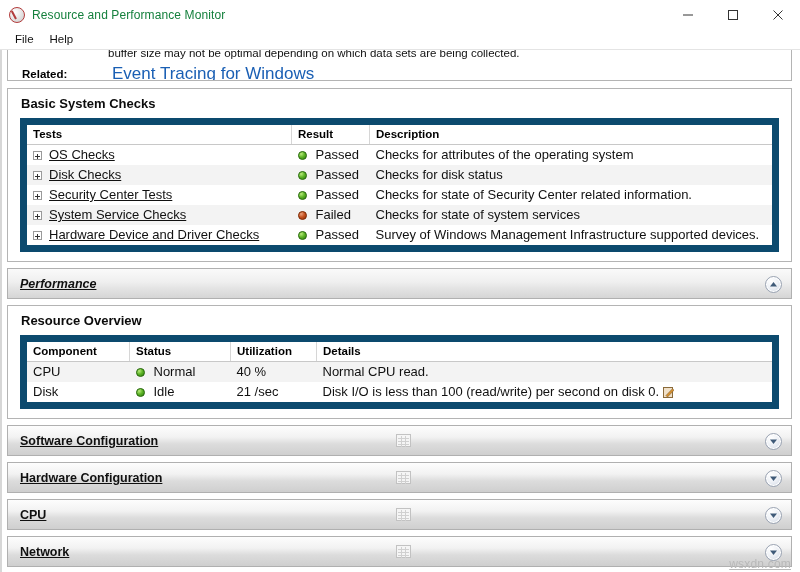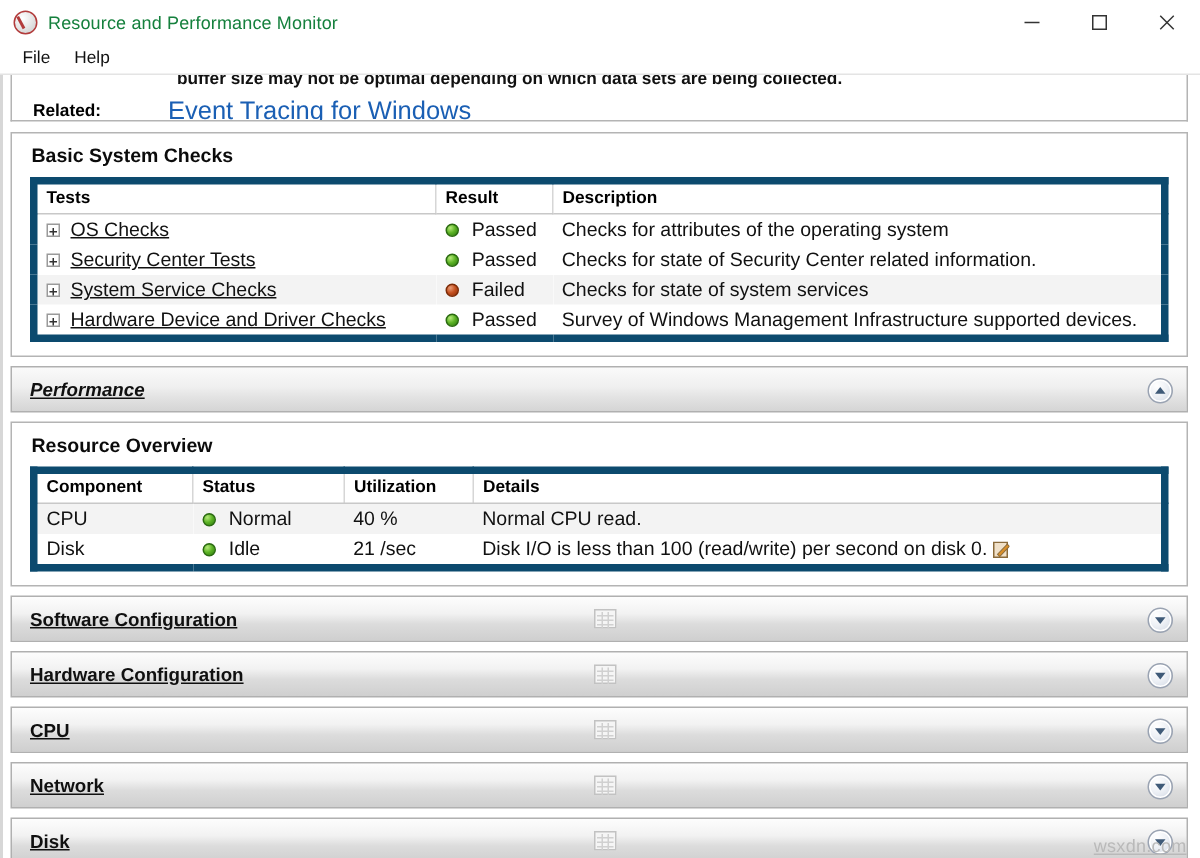--- a/index.html
+++ b/index.html
@@ -105,24 +105,23 @@
     height: 31px;
     border: 1px solid #b4b4b4;
     border-top: none;
     background: #ffffff;
     margin: 0 1px 7px 1px;
     position: relative;
     overflow: hidden;
   }
   .partial-line {
     position: absolute;
-    left: 110px; top: -3px;
+    left: 100px; top: -3px;
     font-size: 11.5px; color: #111;
     white-space: nowrap;
-    font-weight: bold;
   }
   .related-row {
     position: absolute;
     left: 0; top: 14px;
     width: 100%;
     display: flex; align-items: center;
   }
   .related-label {
     width: 104px;
     padding-left: 14px;
@@ -143,21 +142,21 @@
     font-size: 13px;
     color: #0b0b0b;
     padding: 7px 0 7px 13px;
   }
 
   
   table.rpt {
     width: calc(100% - 24px);
     margin: 0 4px 9px 12px;
     border-collapse: collapse;
-    border: 5px solid #0c4a6e;
+    border: 7px solid #0c4a6e;
     table-layout: fixed;
   }
   table.rpt th {
     text-align: left;
     font-weight: bold;
     font-size: 11.5px;
     color: #000;
     padding: 3px 0 4px 6px;
     background: #ffffff;
     border-right: 1px solid #d6d6d6;
@@ -356,20 +355,25 @@
             <th class="col-test">Tests</th>
             <th class="col-result">Result</th>
             <th class="col-desc">Description</th>
           </tr>
         </thead>
         <tbody>
           <tr class="plain">
             <td><span class="expander"></span><span class="test-link">OS Checks</span></td>
             <td><span class="dot green"></span><span>Passed</span></td>
             <td>Checks for attributes of the operating system</td>
+          </tr>
+          <tr class="alt">
+            <td><span class="expander"></span><span class="test-link">Disk Checks</span></td>
+            <td><span class="dot green"></span><span>Passed</span></td>
+            <td>Checks for disk status</td>
           </tr>
           <tr class="plain">
             <td><span class="expander"></span><span class="test-link">Security Center Tests</span></td>
             <td><span class="dot green"></span><span>Passed</span></td>
             <td>Checks for state of Security Center related information.</td>
           </tr>
           <tr class="alt">
             <td><span class="expander"></span><span class="test-link">System Service Checks</span></td>
             <td><span class="dot red"></span><span>Failed</span></td>
             <td>Checks for state of system services</td>

